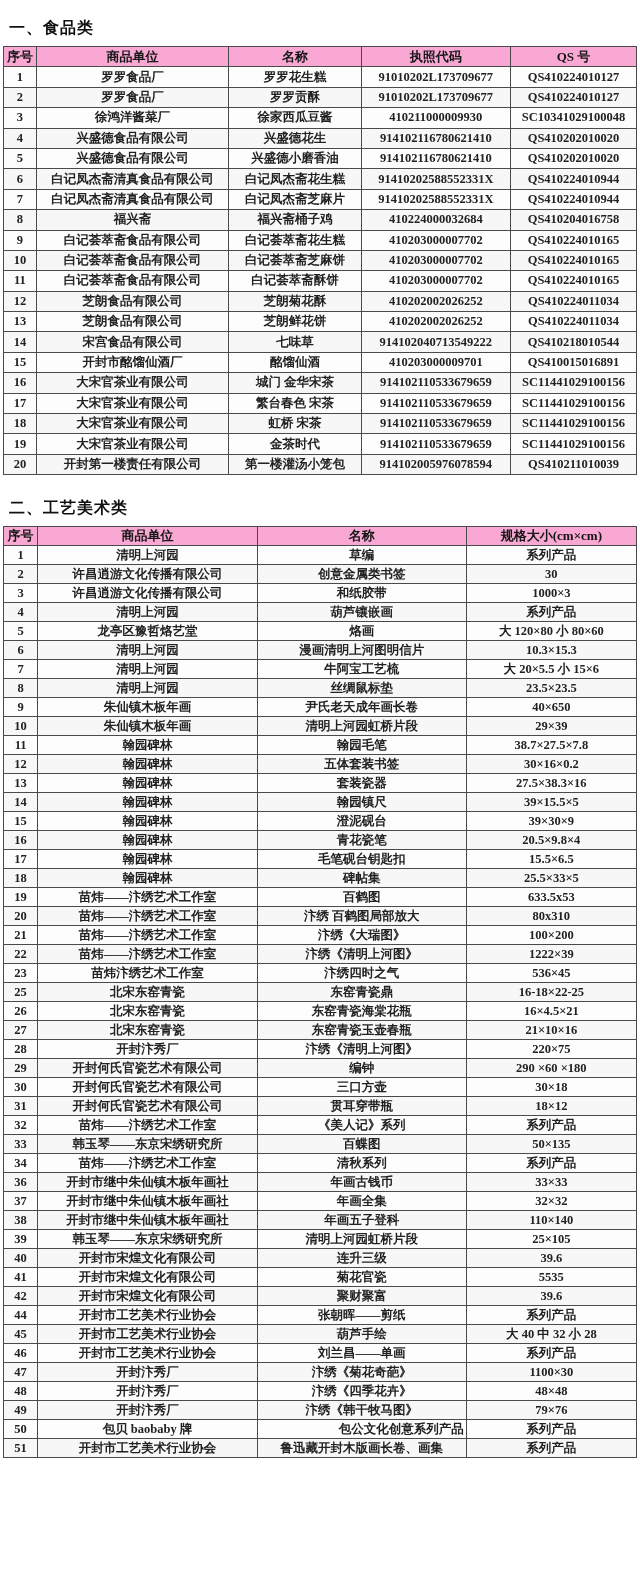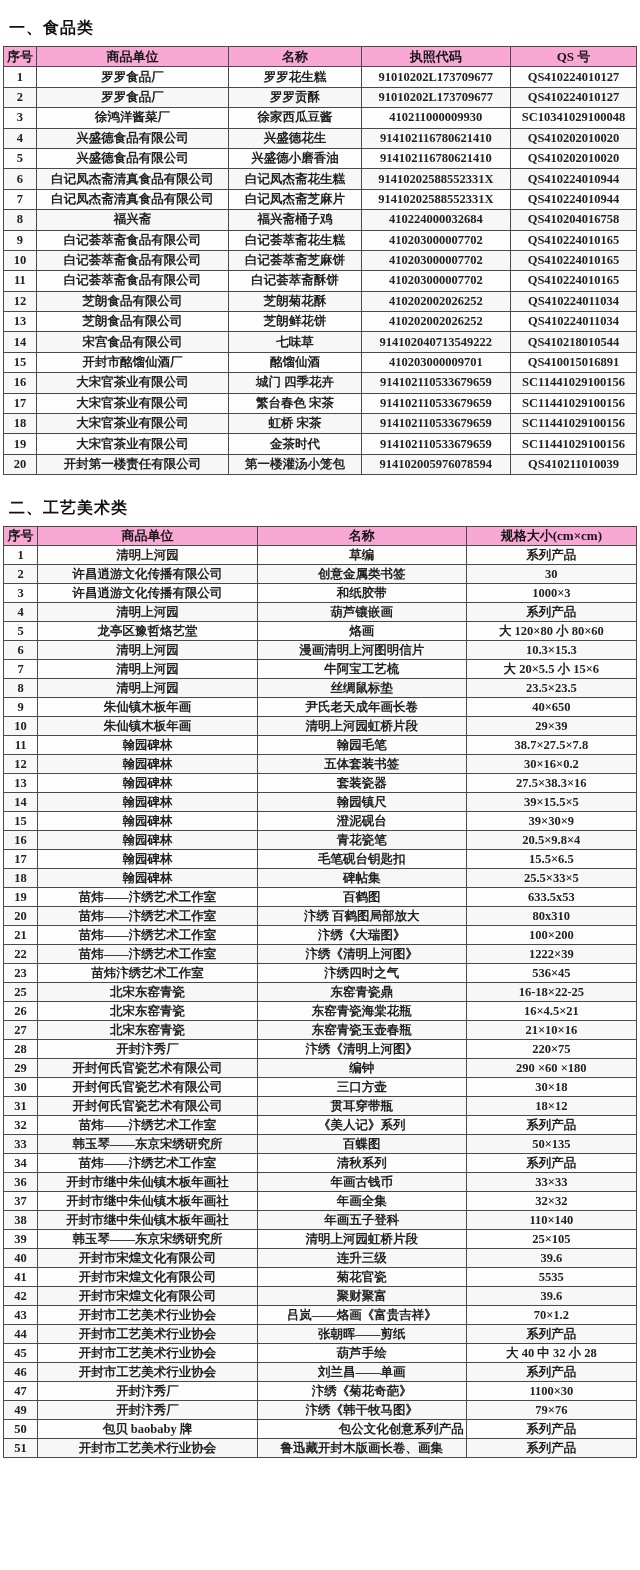--- a/index.html
+++ b/index.html
@@ -179,21 +179,21 @@
         <tr>
           <td>15</td>
           <td>开封市酩馏仙酒厂</td>
           <td>酩馏仙酒</td>
           <td>410203000009701</td>
           <td>QS410015016891</td>
         </tr>
         <tr>
           <td>16</td>
           <td>大宋官茶业有限公司</td>
-          <td>城门 四季花卉</td>
+          <td>城门 金华宋茶</td>
           <td>914102110533679659</td>
           <td>SC11441029100156</td>
         </tr>
         <tr>
           <td>17</td>
           <td>大宋官茶业有限公司</td>
           <td>繁台春色 宋茶</td>
           <td>914102110533679659</td>
           <td>SC11441029100156</td>
         </tr>
@@ -473,26 +473,20 @@
           <td>菊花官瓷</td>
           <td>5535</td>
         </tr>
         <tr>
           <td>42</td>
           <td>开封市宋煌文化有限公司</td>
           <td>聚财聚富</td>
           <td>39.6</td>
         </tr>
         <tr>
-          <td>43</td>
-          <td>开封市工艺美术行业协会</td>
-          <td>吕岚——烙画《富贵吉祥》</td>
-          <td>70×1.2</td>
-        </tr>
-        <tr>
           <td>44</td>
           <td>开封市工艺美术行业协会</td>
           <td>张朝晖——剪纸</td>
           <td>系列产品</td>
         </tr>
         <tr>
           <td>45</td>
           <td>开封市工艺美术行业协会</td>
           <td>葫芦手绘</td>
           <td>大 40 中 32 小 28</td>
@@ -503,20 +497,26 @@
           <td>刘兰昌——单画</td>
           <td>系列产品</td>
         </tr>
         <tr>
           <td>47</td>
           <td>开封汴秀厂</td>
           <td>汴绣《菊花奇葩》</td>
           <td>1100×30</td>
         </tr>
         <tr>
+          <td>48</td>
+          <td>开封汴秀厂</td>
+          <td>汴绣《四季花卉》</td>
+          <td>48×48</td>
+        </tr>
+        <tr>
           <td>49</td>
           <td>开封汴秀厂</td>
           <td>汴绣《韩干牧马图》</td>
           <td>79×76</td>
         </tr>
         <tr>
           <td>50</td>
           <td>包贝 baobaby 牌</td>
           <td class="align-left">包公文化创意系列产品</td>
           <td>系列产品</td>

